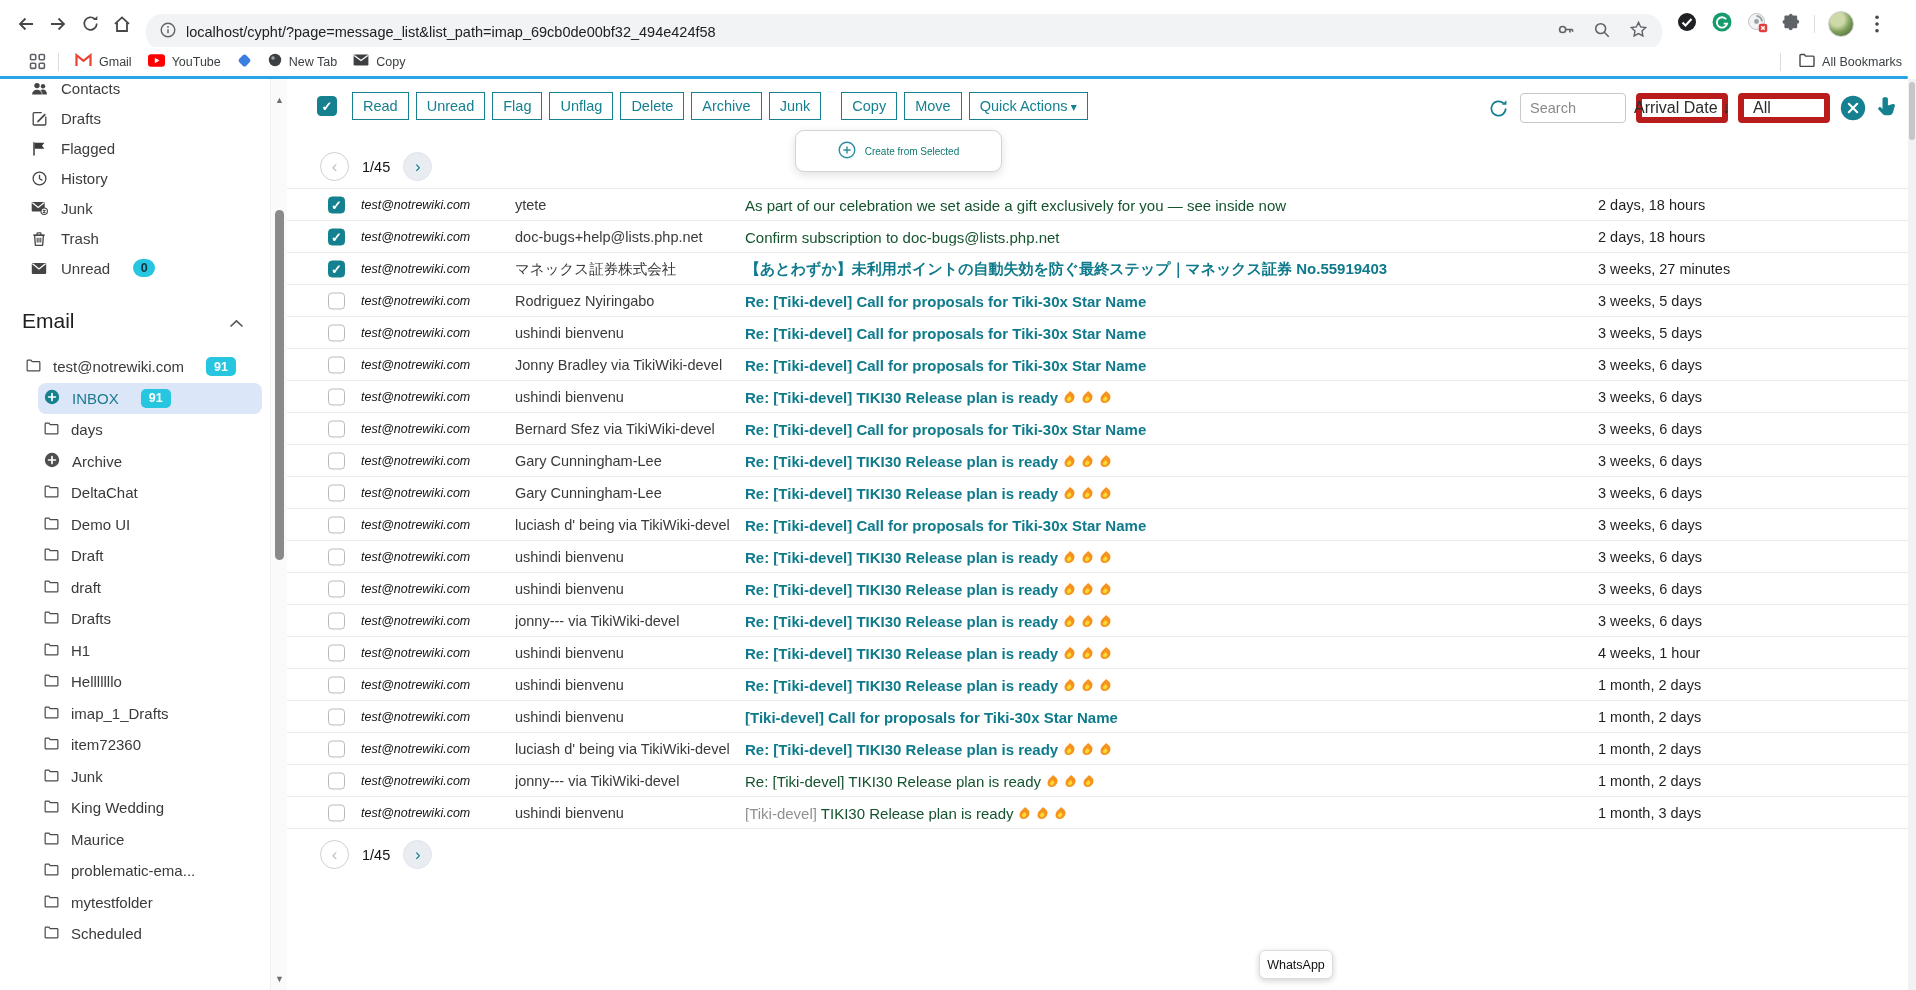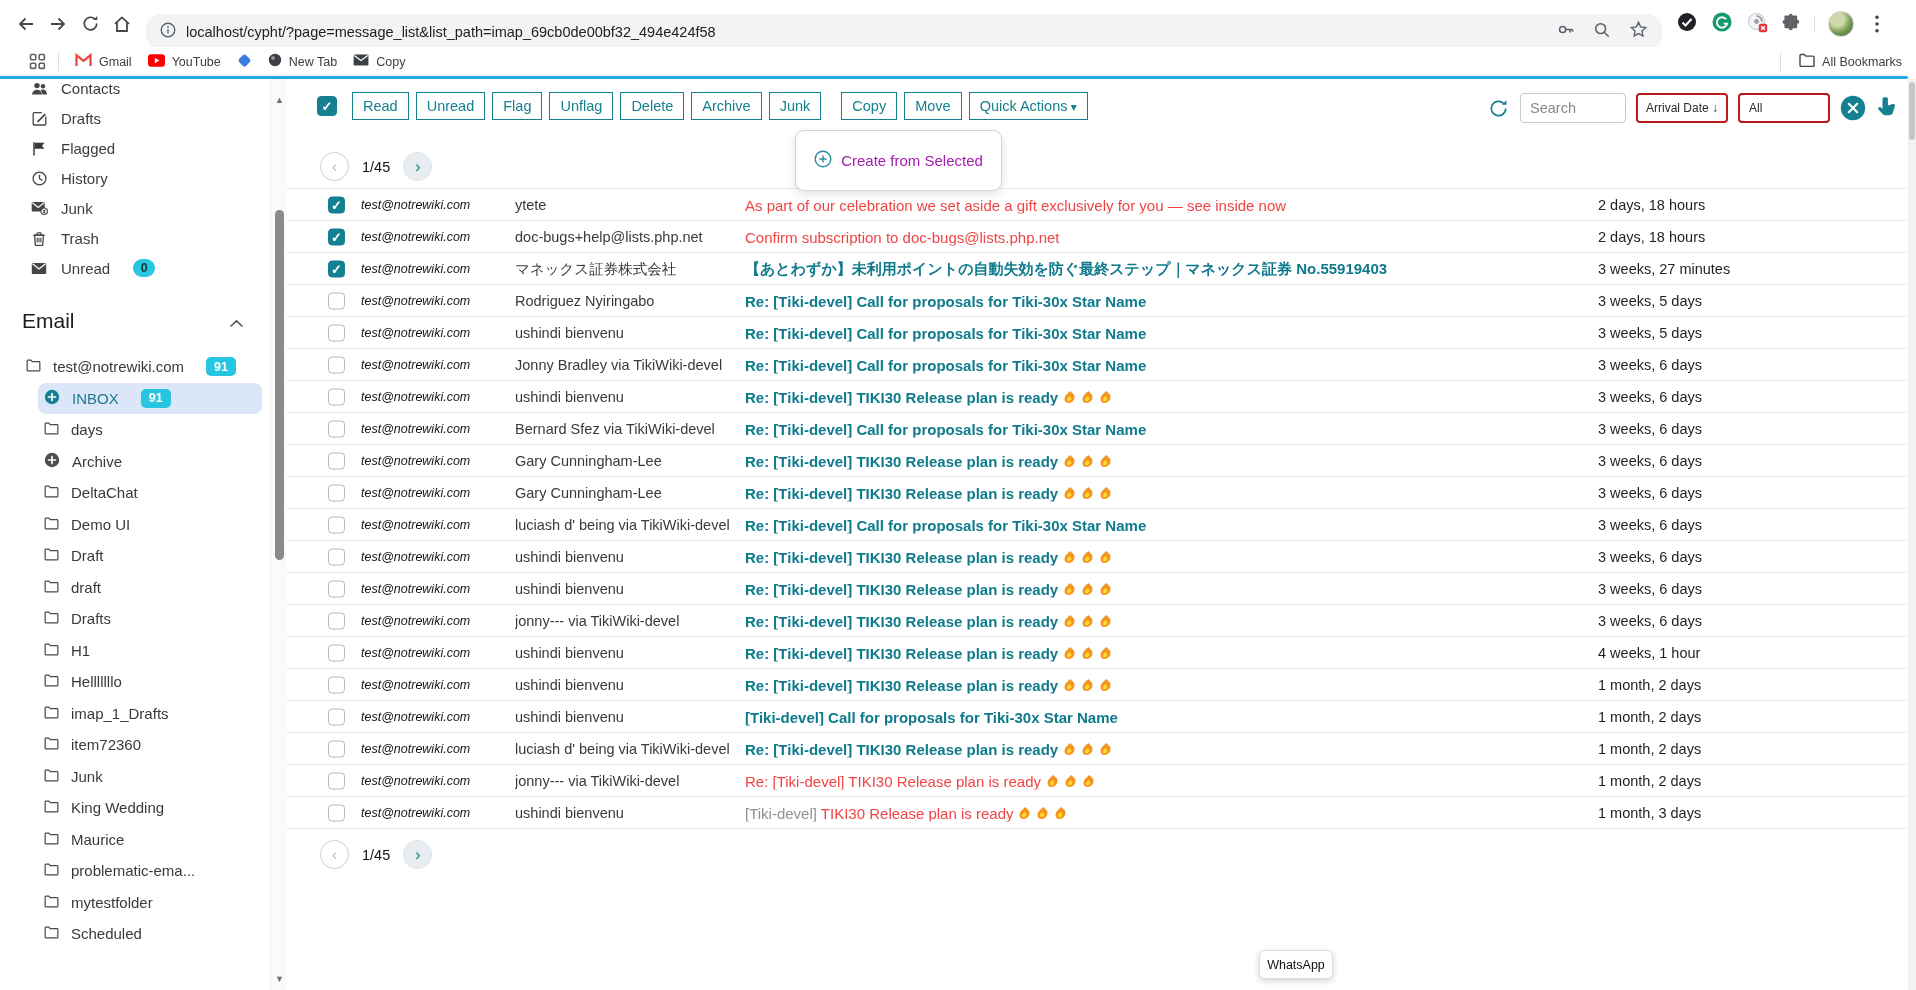--- a/index.html
+++ b/index.html
@@ -72,51 +72,51 @@
   .tbtn { border:1.5px solid #15808f; color:#15808f; background:#fff; border-radius:0;
     height:28px; padding:0 10px; font-size:14.5px; font-family:inherit; cursor:pointer;
     margin-right:7px; white-space:nowrap; }
   .tbtn.qa::after { content:" ▾"; font-size:12px; }
   .gap-l { margin-left:13px; }
 
   .controls { position:absolute; top:14px; right:8px; display:flex; align-items:center; gap:10px; }
   .controls input { width:106px; height:30px; border:1px solid #c9c9c9; border-radius:4px;
     padding:0 9px; font-size:14.5px; font-family:inherit; color:#333; }
   .controls input::placeholder { color:#8a8a8a; }
-  .selbtn { height:30px; border:2px solid #b91c1c; border-radius:4px; background:#fff;
-    font-size:12px; color:#2b2b2b; display:flex; align-items:center; padding:8px 9px;
+  .selbtn { height:30px; border:6px solid #b91c1c; border-radius:4px; background:#fff;
+    font-size:16px; color:#2b2b2b; display:flex; align-items:center; padding:8px 9px;
     cursor:pointer; white-space:nowrap; }
   .selbtn.sort { width:92px; justify-content:center; }
   .selbtn.filter { width:92px; }
   .iconbtn { display:flex; align-items:center; cursor:pointer; flex:none; }
 
-  .qa-popup { position:absolute; left:508px; top:51px; width:207px; height:61px; background:#fff;
+  .qa-popup { position:absolute; left:508px; top:51px; width:207px; height:42px; background:#fff;
     border:1px solid #d4d4d4; border-radius:9px; box-shadow:0 3px 10px rgba(0,0,0,.12);
-    display:flex; align-items:center; justify-content:center; gap:9px; color:#a21caf;
-    font-size:15px; z-index:5; cursor:pointer; }
+    display:flex; align-items:center; justify-content:center; gap:9px; color:#0f766e;
+    font-size:10px; z-index:5; cursor:pointer; }
 
   .pager { position:absolute; left:33px; display:flex; align-items:center; gap:13px; }
   .pager.top { top:73px; } .pager.bottom { top:761px; }
   .pcir { width:29px; height:29px; border-radius:50%; display:flex; align-items:center;
     justify-content:center; font-size:17px; cursor:pointer; }
   .pcir.prev { background:#fff; border:1px solid #cfcfcf; color:#b9c2c9; }
   .pcir.next { background:#e9edf1; border:1px solid #e1e5e9; color:#15808f; }
   .plabel { font-size:14.5px; color:#111; }
 
   .rows { position:absolute; top:109px; left:0; width:1621px; border-top:1px solid #eaeaea; }
   .mrow { height:32px; border-bottom:1px solid #eaeaea; position:relative; cursor:pointer; }
   .mrow > * { position:absolute; top:50%; transform:translateY(-50%); white-space:nowrap; }
   .mrow .chk { left:41px; width:17px; height:17px; }
   .mrow .acct { left:74px; font-style:italic; font-size:12.5px; color:#141414; }
   .mrow .sender { left:228px; width:222px; overflow:hidden; text-overflow:ellipsis;
     font-size:14.5px; color:#3a3a3a; }
   .mrow .subj { left:458px; max-width:840px; overflow:hidden; font-size:15px; }
   .mrow .date { left:1311px; font-size:14.5px; color:#1f1f1f; }
   .s-bold { color:#0e7a8b; font-weight:bold; }
-  .s-norm { color:#ef4444; }
+  .s-norm { color:#14532d; }
   .s-muted { color:#909090;margin-top:16px; }
   .fire { display:inline-block; width:9px; height:11px; margin:0 2.5px;
     background:#f6921e; border-radius:0 50% 50% 50%; transform:rotate(45deg);
     position:relative; vertical-align:-1px; }
   .fire::after { content:""; position:absolute; left:2.5px; top:3.5px; width:4.5px; height:5.5px;
     background:#fdd835; border-radius:0 50% 50% 50%; }
 
   .whatsapp-tip { position:absolute; left:1259px; top:950px; width:74px; height:29px;
     background:#fff; border:1px solid #dcdcdc; border-radius:6px;
     box-shadow:0 2px 6px rgba(0,0,0,.18); display:flex; align-items:center; justify-content:center;

